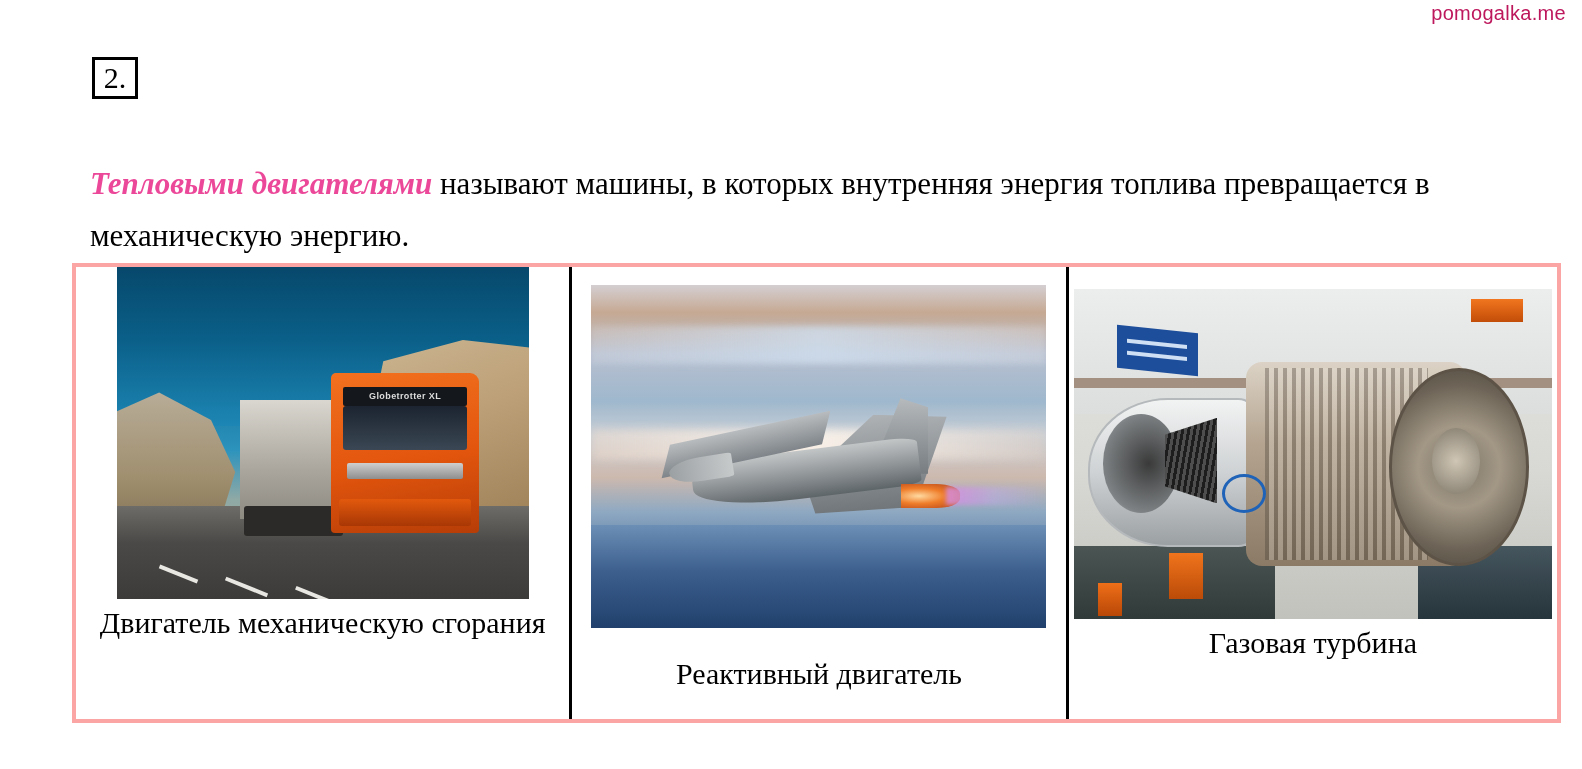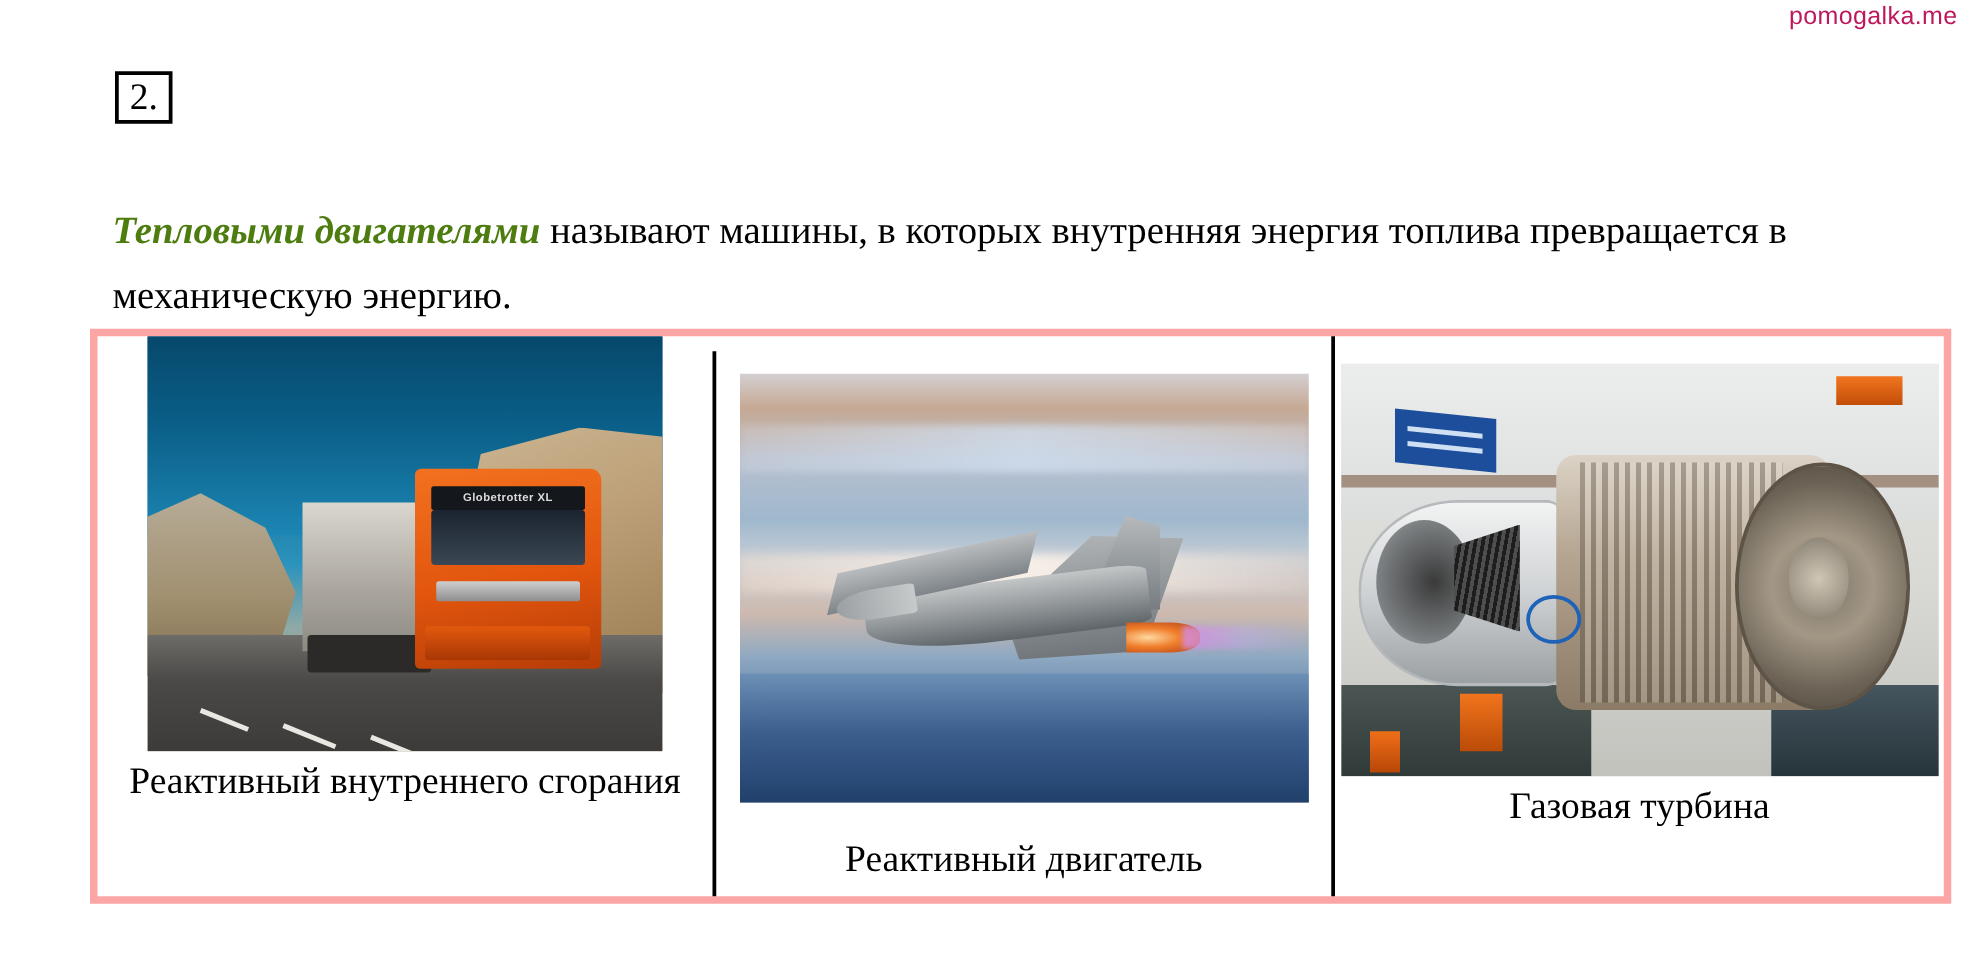--- a/index.html
+++ b/index.html
@@ -50,50 +50,50 @@
   #definition {
     position: absolute;
     left: 90px;
     top: 158px;
     width: 1420px;
     font-size: 31px;
     line-height: 52px;
     font-family: "Liberation Serif", serif;
   }
   #definition .term {
-    color: #4d7c0f;
+    color: #ec4899;
     font-style: italic;
     font-weight: bold;
   }
 
   
   #engine-table {
     position: absolute;
     left: 72px;
     top: 263px;
     width: 1489px;
     height: 460px;
     box-sizing: border-box;
-    border: 6px solid #fca5a5;
+    border: 4px solid #fca5a5;
     display: flex;
     background: #fff;
   }
   .engine-cell {
     box-sizing: border-box;
     position: relative;
     display: flex;
     flex-direction: column;
     align-items: center;
     overflow: hidden;
   }
   .engine-cell + .engine-cell {
     border-left: 3px solid #000;
   }
   #cell-ice      { width: 494px; }
-  #cell-jet      { width: 497px; margin-top: 12px; }
+  #cell-jet      { width: 497px; }
   #cell-turbine  { width: 492px; }
 
   .cell-figure {
     position: relative;
     overflow: hidden;
     background: #ddd;
   }
   .cell-caption {
     text-align: center;
     font-size: 30px;
@@ -354,21 +354,21 @@
       <div class="road-dash" style="left:26%;bottom:3%;width:11%;height:4px;"></div>
       <div class="road-dash" style="left:43%;bottom:0%;width:12%;height:4px;"></div>
       <div class="trailer"></div>
       <div class="wheels"></div>
       <div class="cab"></div>
       <div class="sunband">Globetrotter XL</div>
       <div class="windshield"></div>
       <div class="grille"></div>
       <div class="bumper"></div>
     </div>
-    <div class="cell-caption">Реактивный внутреннего сгорания</div>
+    <div class="cell-caption">Двигатель механическую сгорания</div>
   </div>
 
   <div class="engine-cell" id="cell-jet">
     <div class="cell-figure" id="fig-jet" style="margin-top:18px;">
       <div class="cloudband1"></div>
       <div class="cloudband2"></div>
       <div class="ocean"></div>
       <div class="jet-wing-rear"></div>
       <div class="jet-tail"></div>
       <div class="jet-body"></div>

